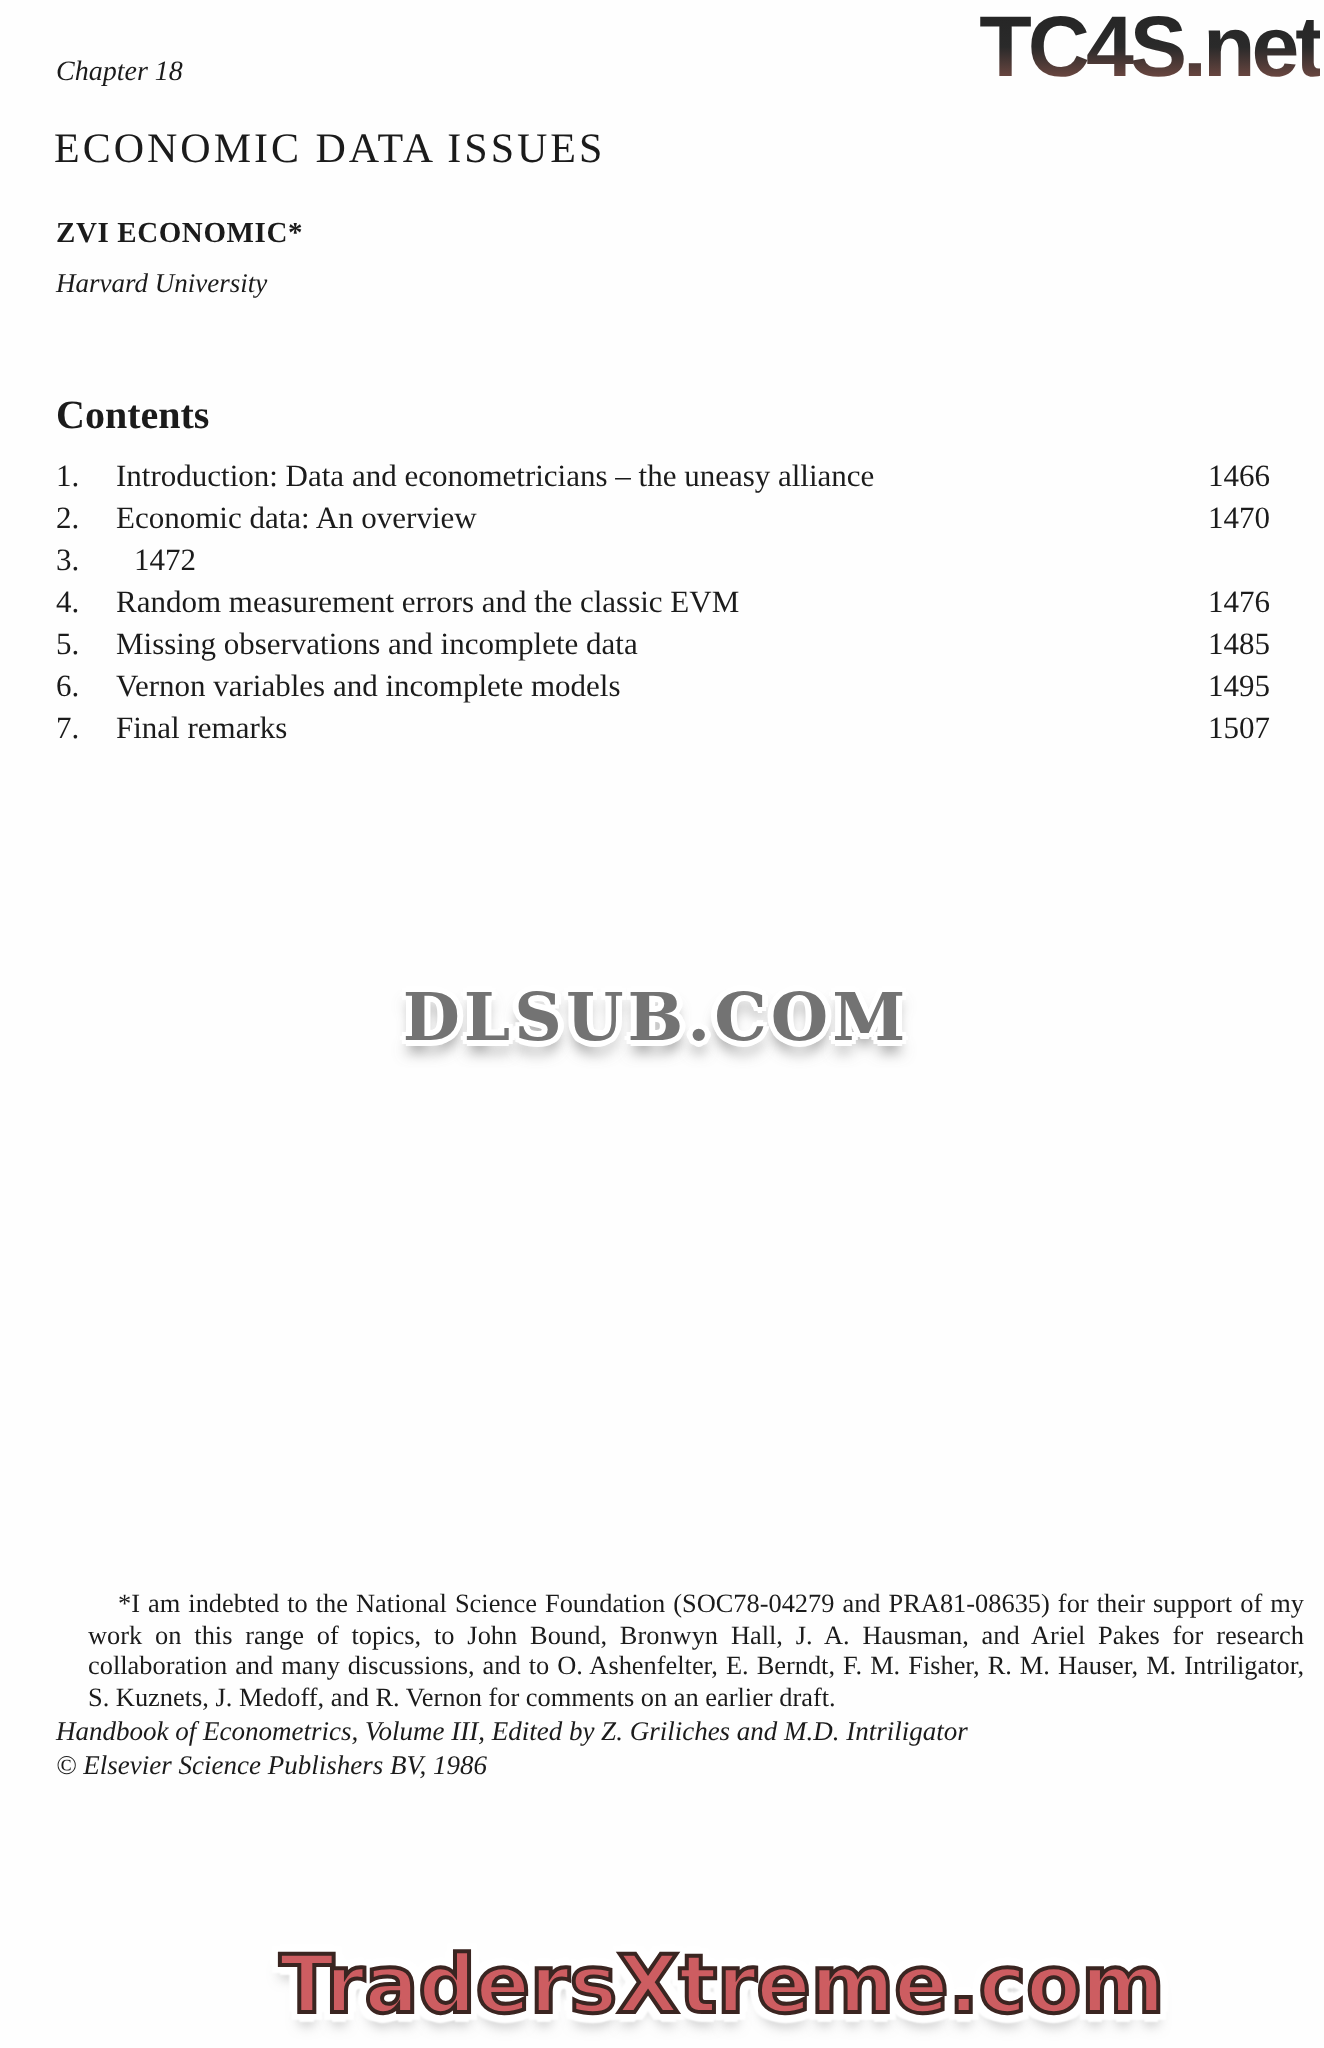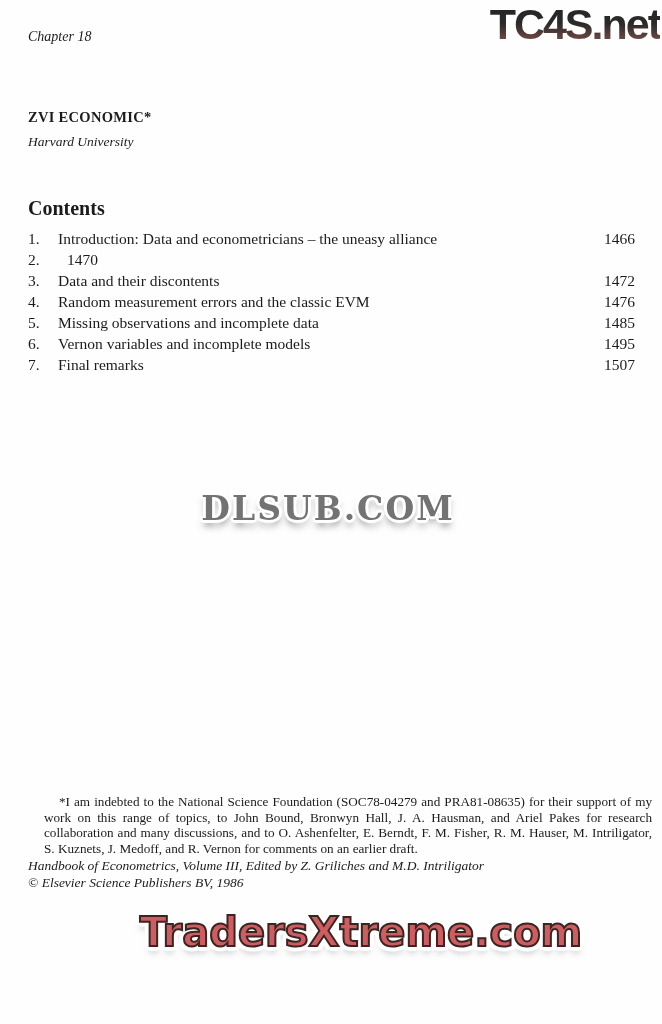--- a/index.html
+++ b/index.html
@@ -83,21 +83,21 @@
   }
 
   
   .colophon{
     position:absolute;top:858px;left:28px;width:607px;
     font-style:italic;font-size:13.5px;line-height:16.5px;
   }
 
   
   .wm-bottom{
-    position:absolute;top:909px;left:0;width:662px;
+    position:absolute;top:970px;left:0;width:662px;
     text-align:center;padding-left:60px;box-sizing:border-box;
     font-family:"DejaVu Sans", sans-serif;
     font-weight:bold;
     font-size:40px;
     letter-spacing:0px;
     color:#cd5d61;
     -webkit-text-stroke:2px #3a2521;
     text-shadow:
       -4px -4px 1px #fff, 4px -4px 1px #fff, -4px 4px 1px #fff, 4px 4px 1px #fff,
       0 -5px 1px #fff, 0 5px 1px #fff, -5px 0 1px #fff, 5px 0 1px #fff,
@@ -106,40 +106,41 @@
 </style>
 </head>
 <body>
 
 <div class="page">
 
   <div class="wm-top">TC4S.net</div>
 
   <div class="chapter-label">Chapter 18</div>
 
+  <h1 class="page-title">ECONOMIC DATA ISSUES</h1>
 
   <div class="author">ZVI ECONOMIC*</div>
 
   <div class="affiliation">Harvard University</div>
 
   <h2 class="contents-heading">Contents</h2>
 
   <div class="toc">
     <div class="toc-row">
       <span class="toc-num">1.</span>
       <span class="toc-title">Introduction: Data and econometricians – the uneasy alliance</span>
       <span class="toc-page">1466</span>
     </div>
     <div class="toc-row">
       <span class="toc-num">2.</span>
+      <span class="toc-title">Economic data: An overview</span>
       <span class="toc-page">1470</span>
     </div>
     <div class="toc-row">
       <span class="toc-num">3.</span>
-      <span class="toc-title">Data and their discontents</span>
       <span class="toc-page">1472</span>
     </div>
     <div class="toc-row">
       <span class="toc-num">4.</span>
       <span class="toc-title">Random measurement errors and the classic EVM</span>
       <span class="toc-page">1476</span>
     </div>
     <div class="toc-row">
       <span class="toc-num">5.</span>
       <span class="toc-title">Missing observations and incomplete data</span>

